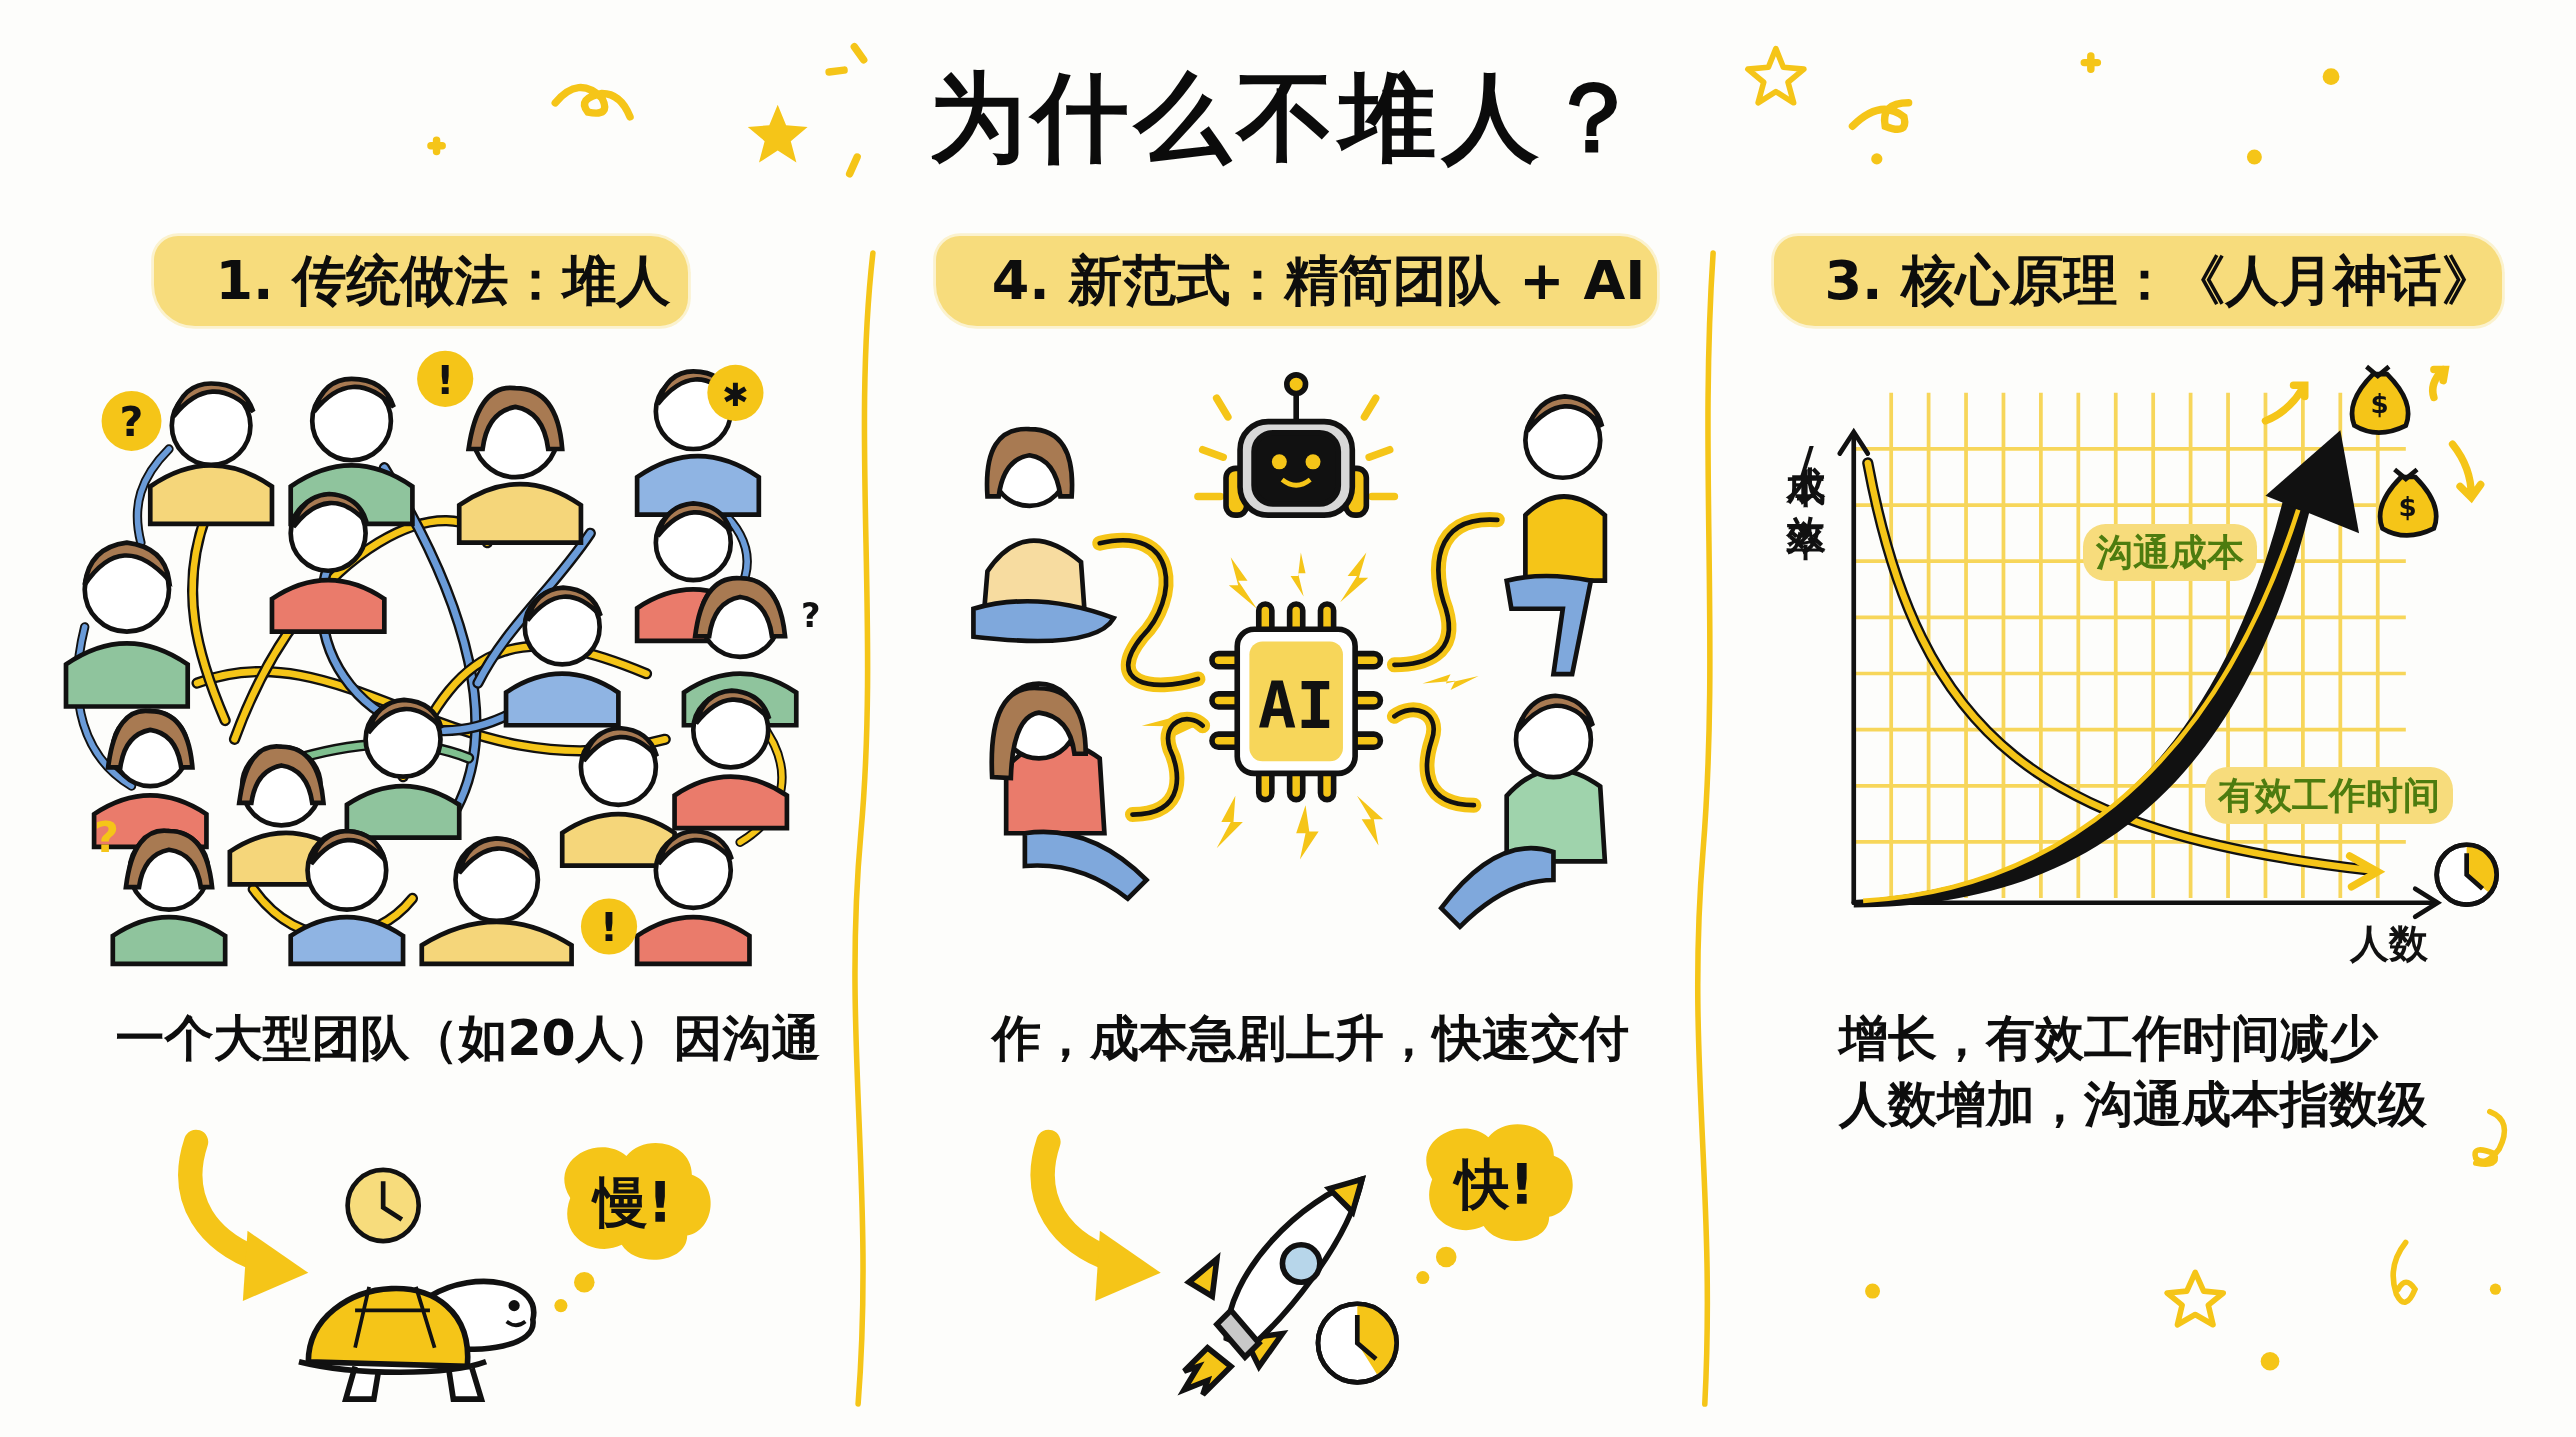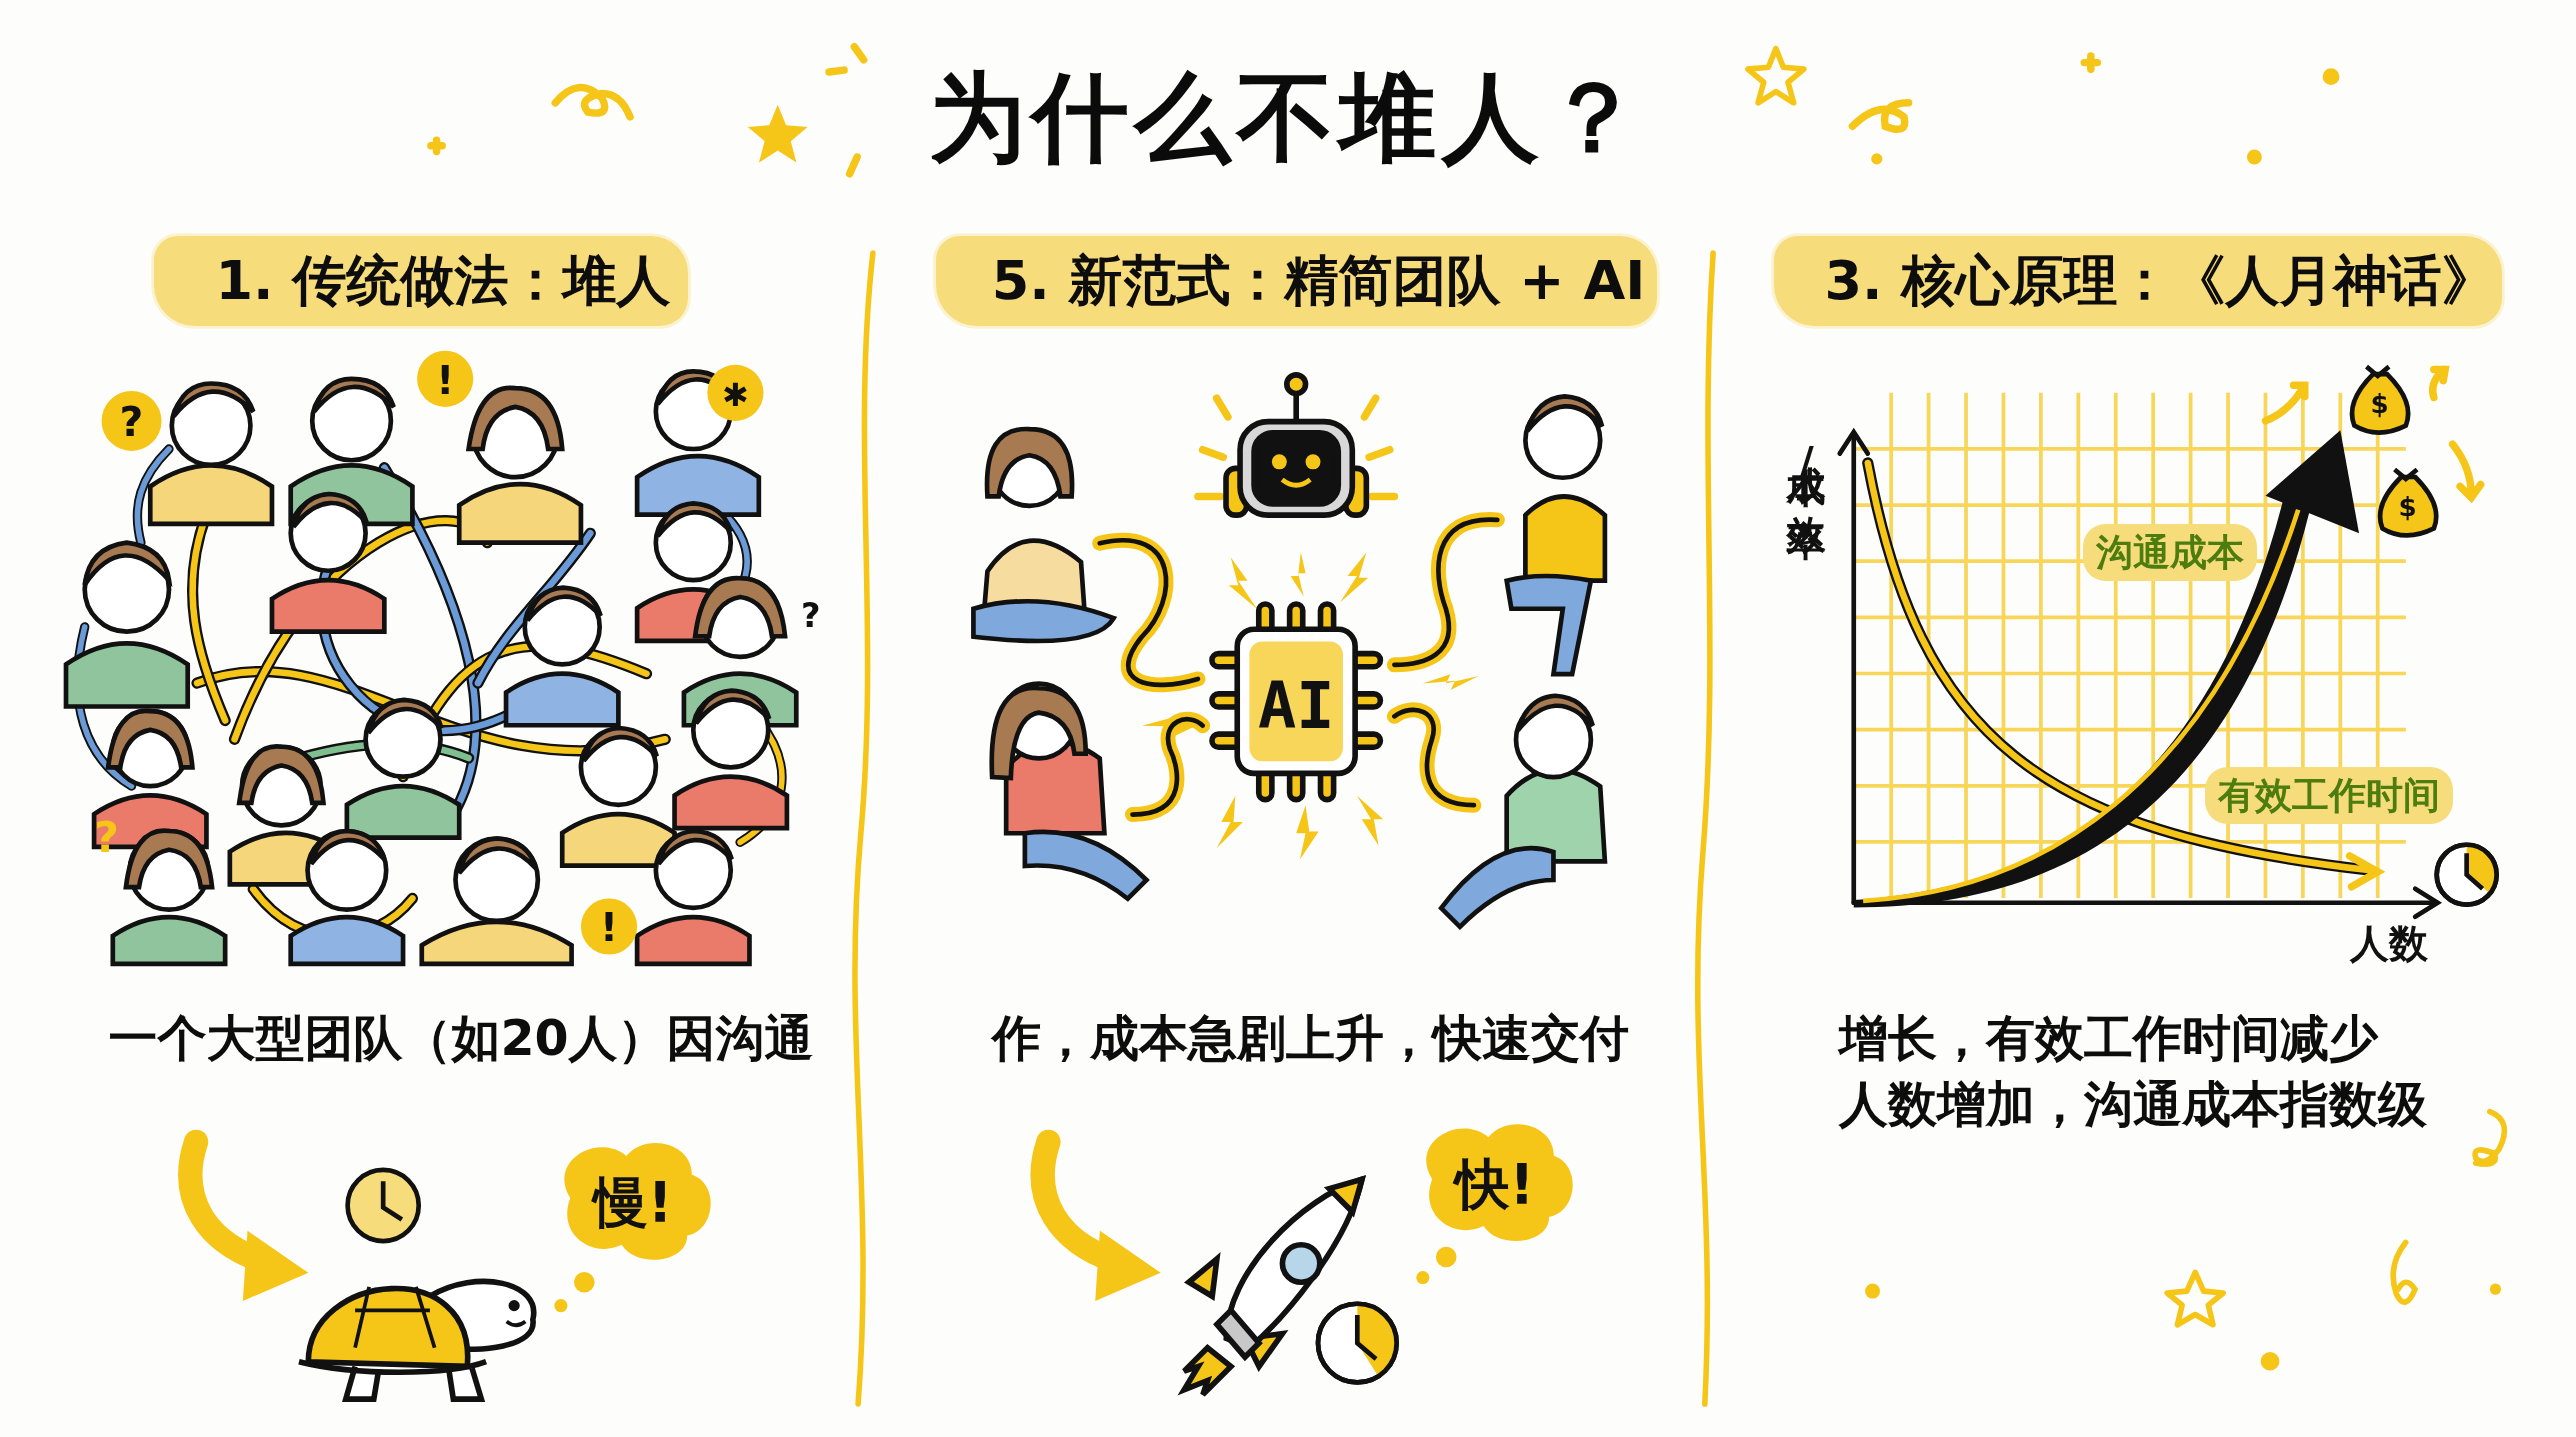--- a/index.html
+++ b/index.html
@@ -29,21 +29,21 @@
 
   .panel { position: absolute; }
   #panel1 { left: 66px; top: 346px; width: 749px; height: 618px; }
   #panel2 { left: 936px; top: 356px; width: 711px; height: 599px; }
   #panel3 { left: 1760px; top: 346px; width: 777px; height: 655px; }
 
   .desc {
     position: absolute; top: 1006px; text-align: center;
     font-size: 49px; font-weight: bold; line-height: 66px; color: #0d0d0d; white-space: nowrap;
   }
-  #desc1 { left: 82px; width: 758px; text-align: center; }
+  #desc1 { left: 89px; width: 758px; text-align: center; }
   #desc2 { left: 964px; width: 693px; }
   #desc3 { left: 1839px; width: 599px; text-align: left; }
 
   .bottom-art { position: absolute; }
   #bottom1 { left: 168px; top: 1123px; width: 580px; height: 281px; }
   #bottom2 { left: 1011px; top: 1123px; width: 599px; height: 281px; }
 
   .chart-label {
     position: absolute; font-size: 37px; font-weight: bold; color: #4d7c0f;
     background: #f7dc7c; border-radius: 22.5px; padding: 3.7px 13px; white-space: nowrap;
@@ -71,21 +71,21 @@
   <g fill="#f5c518">
     <path d="M830 112 l9 22 23 2 -18 15 6 23 -20 -13 -20 13 6 -23 -18 -15 23 -2z"></path>
     <circle cx="2492" cy="82" r="9"></circle>
     <circle cx="2410" cy="168" r="8"></circle>
     <circle cx="2006" cy="170" r="6"></circle>
   </g>
   <path d="M1898 52 l8 20 22 2 -17 14 6 22 -19 -12 -19 12 6 -22 -17 -14 22 -2z" fill="none" stroke="#f5c518" stroke-width="6" stroke-linejoin="round"></path>
 </svg>
 
 <div class="section-header" id="hdr1">1. 传统做法：堆人</div>
-<div class="section-header" id="hdr2">5. 新范式：精简团队 + AI</div>
+<div class="section-header" id="hdr2">4. 新范式：精简团队 + AI</div>
 <div class="section-header" id="hdr3">3. 核心原理：《人月神话》</div>
 
 <svg class="divider" id="div1" viewBox="0 0 40 1230" preserveAspectRatio="none">
   <path d="M28 0 C5 200, 35 400, 15 620 S 30 1000, 12 1230" stroke="#f5c518" stroke-width="6" fill="none" stroke-linecap="round"></path>
 </svg>
 <svg class="divider" id="div2" viewBox="0 0 40 1230" preserveAspectRatio="none">
   <path d="M25 0 C10 220, 32 420, 14 640 S 28 1000, 16 1230" stroke="#f5c518" stroke-width="6" fill="none" stroke-linecap="round"></path>
 </svg>
 
 <div class="panel" id="panel1">

